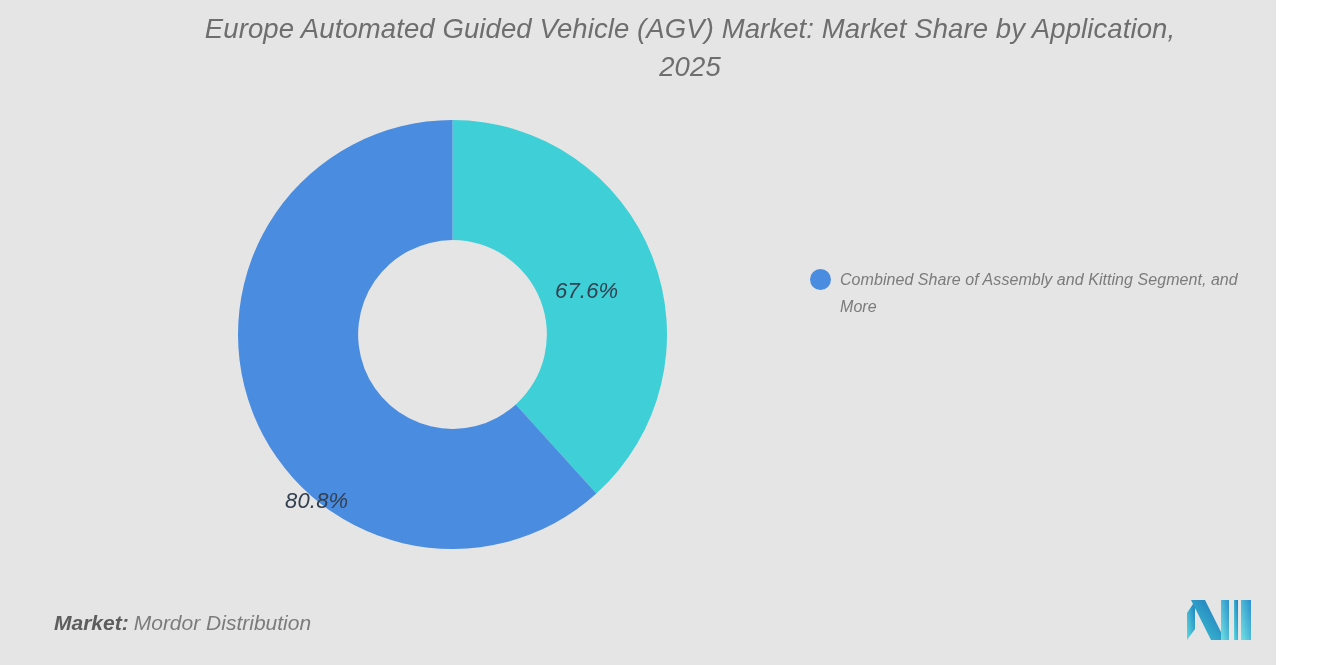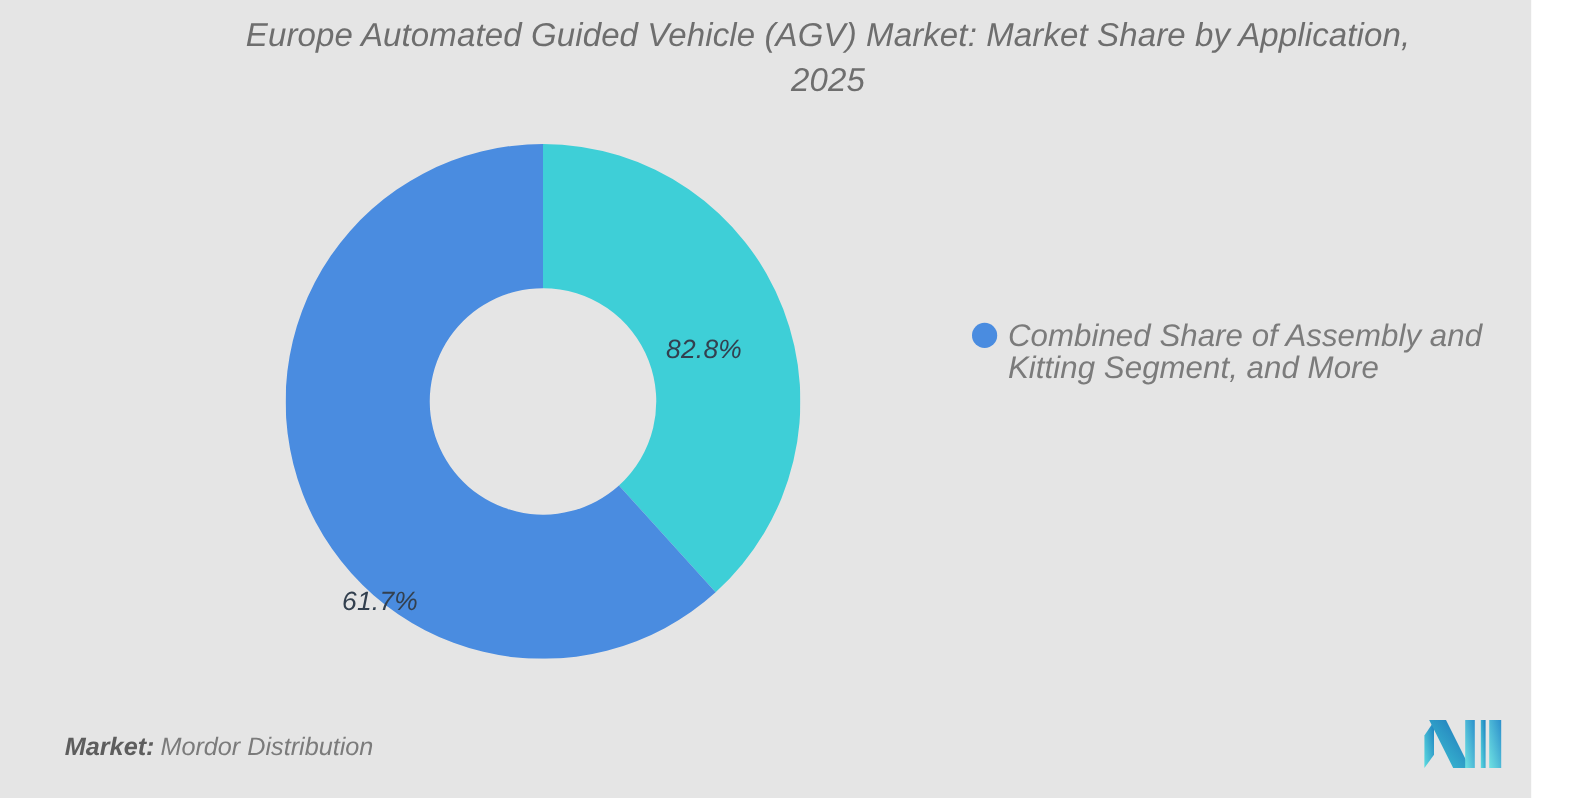--- a/index.html
+++ b/index.html
@@ -73,21 +73,21 @@
   }
   .legend-marker {
     flex: 0 0 auto;
     width: 21px;
     height: 21px;
     border-radius: 50%;
     margin-top: 3px;
     margin-right: 9px;
   }
   .legend-label {
-    font-size: 26px;
+    font-size: 16px;
     line-height: 27px;
     color: #7b7b7b;
     font-weight: 400;
     letter-spacing: 0.05px;
     max-width: 420px;
   }
 
   
   #source-line {
     position: absolute;
@@ -125,22 +125,22 @@
 
   <div id="donut-wrap">
     <svg id="donut-svg" viewBox="0 0 429 429">
       <g id="donut-slices">
           <path d="M 214.5 0 A 214.5 214.5 0 0 1 358.36205616712647 373.60361025245953
                L 277.79930471353566 284.5055885110822 A 94.38 94.38 0 0 0 214.5 120.12 Z" fill="#3ECFD7"></path>
           <path d="M 358.36205616712647 373.60361025245953 A 214.5 214.5 0 1 1 214.49999999999997 0
                L 214.49999999999997 120.12 A 94.38 94.38 0 1 0 277.79930471353566 284.5055885110822 Z" fill="#4A8CE0"></path>
         </g>
     </svg>
-    <div class="slice-label" id="slice-label-0">61.7%</div>
-    <div class="slice-label" id="slice-label-1">82.8%</div>
+    <div class="slice-label" id="slice-label-0">80.8%</div>
+    <div class="slice-label" id="slice-label-1">67.6%</div>
   </div>
 
   <div id="legend">
     <div class="legend-row">
       <span class="legend-marker" id="legend-marker-0" style="background: rgb(74, 140, 224);"></span>
       <span class="legend-label">Combined Share of Assembly and Kitting Segment, and More</span>
     </div>
   </div>
 
   <div id="source-line">

